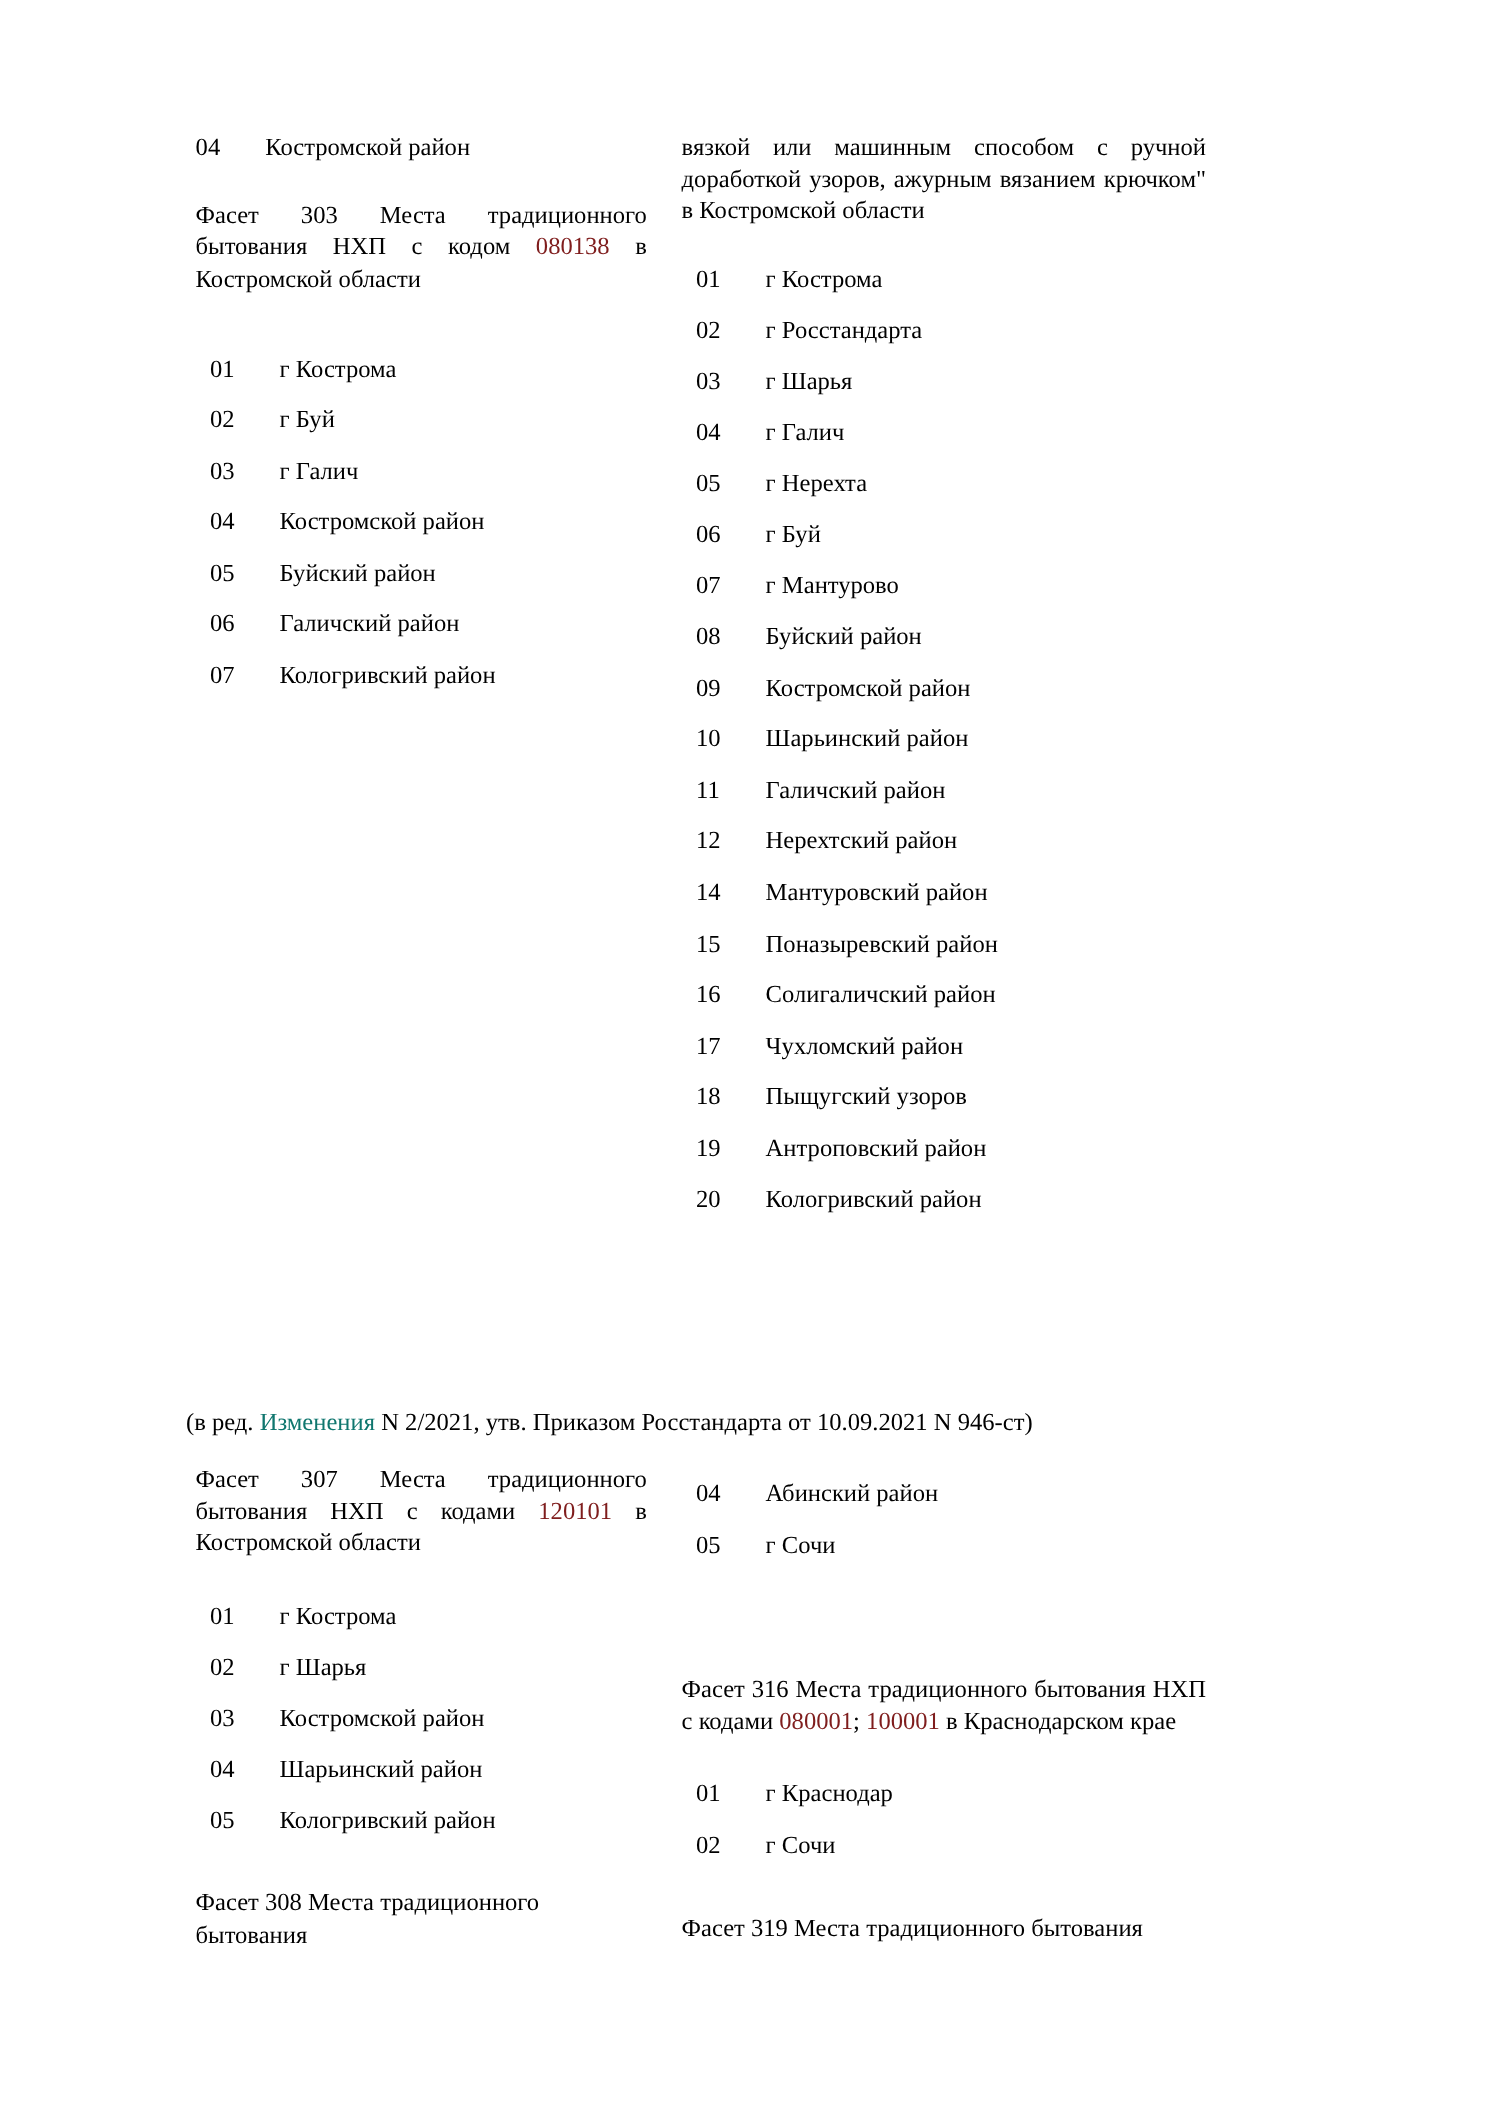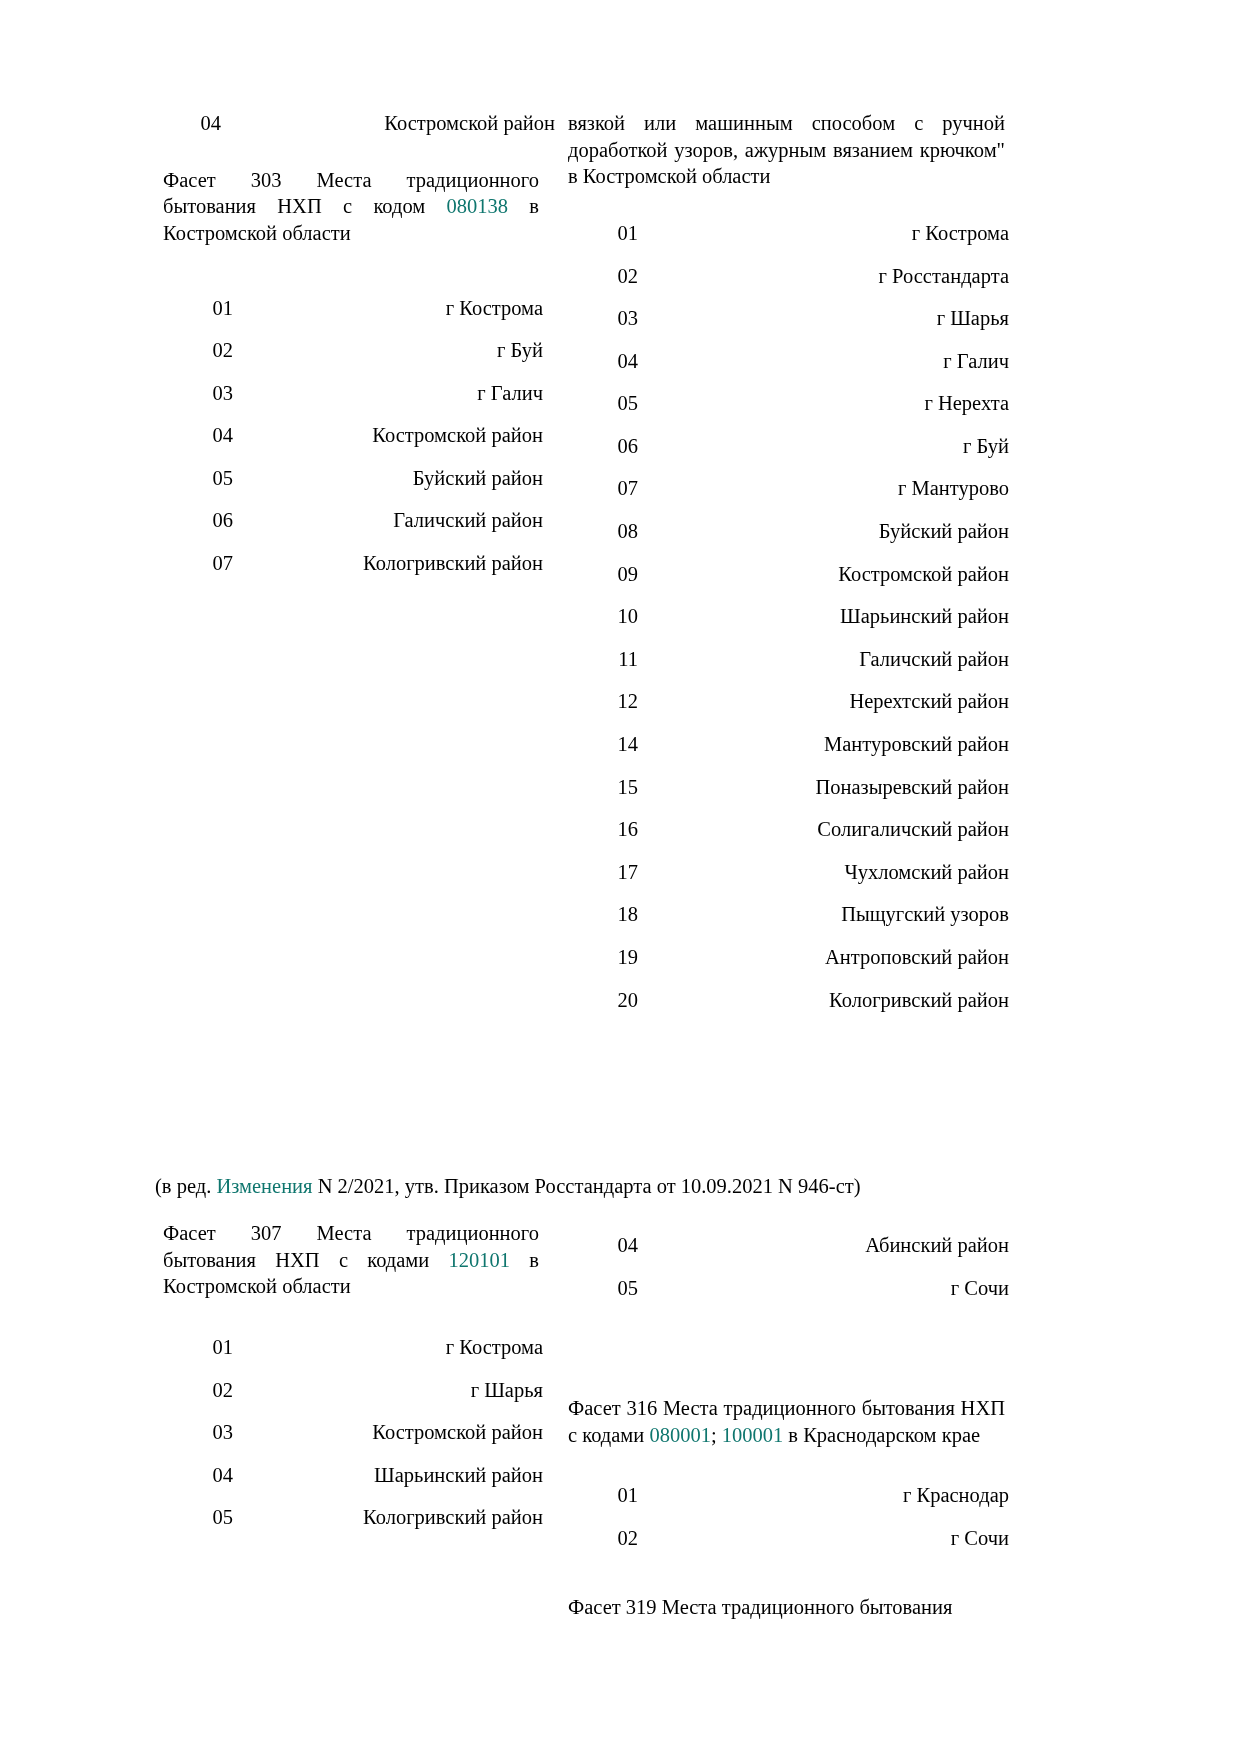--- a/index.html
+++ b/index.html
@@ -51,36 +51,35 @@
   
   .para {
     margin: 0 16px 0 0;
     text-align: justify;
     text-justify: inter-word;
     hyphens: none;
   }
   .para.nojust { text-align: left; }
 
   .code-link {
-    color: #0f766e;
+    color: #7f1d1d;
   }
   .link {
     color: #0f766e;
   }
 
   
   .rows {
     margin: 12px;
     padding: 0;
   }
   .row {
     display: flex;
     align-items: baseline;
     height: 42.6px;
-    text-align: right;
   }
   .row .code {
     width: 58px;
     flex: 0 0 58px;
     white-space: nowrap;
   }
   .row .label {
     flex: 1 1 auto;
     white-space: nowrap;
   }
@@ -268,20 +267,21 @@
           <span class="label">Шарьинский район</span>
         </div>
         <div class="row">
           <span class="code">05</span>
           <span class="label">Кологривский район</span>
         </div>
       </div>
 
       <div class="gap-14"></div>
 
+      <p class="para nojust">Фасет 308 Места традиционного бытования</p>
 
     </div>
 
     <div class="col-right">
 
       <div class="rows">
         <div class="row">
           <span class="code">04</span>
           <span class="label">Абинский район</span>
         </div>

